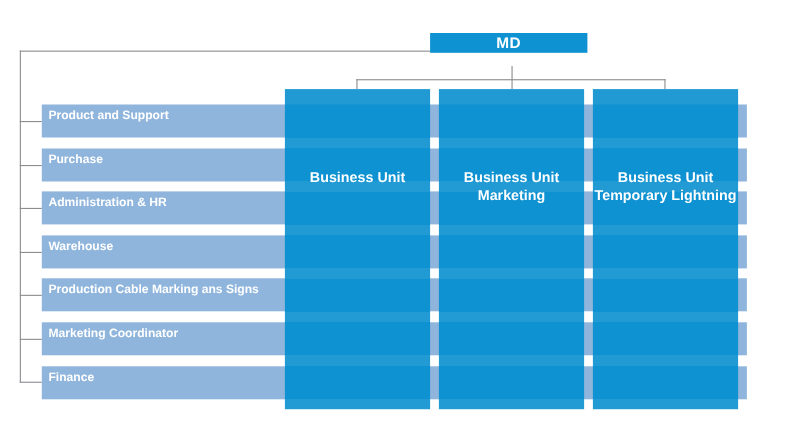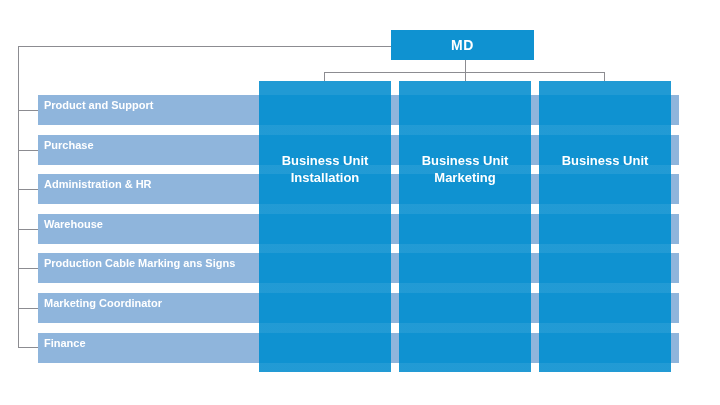--- a/index.html
+++ b/index.html
@@ -54,21 +54,21 @@
     position:absolute;top:71px;left:0;right:0;
     text-align:center;
     font-size:13px;font-weight:bold;line-height:17px;
     color:var(--text);
     z-index:3;
   }
   .bu-label span{display:block;}
 
   .md-box{
     position:absolute;
-    left:391px;top:30px;width:143px;height:30px;
+    left:391px;top:30px;width:143px;height:18px;
     background:var(--primary);
     z-index:2;
     display:flex;align-items:center;justify-content:center;
     font-size:14px;font-weight:bold;letter-spacing:0.5px;
     color:var(--text);
   }
 </style>
 </head>
 <body>
 
@@ -107,32 +107,32 @@
   <div class="dept" style="top:293px;">
     <span class="dept-label">Marketing Coordinator</span>
   </div>
   <div class="dept" style="top:333px;">
     <span class="dept-label">Finance</span>
   </div>
 
   <div class="bu" style="left:259px;">
     <div class="bu-label">
       <span>Business Unit</span>
-      <span>Installation</span>
     </div>
   </div>
   <div class="bu" style="left:399px;">
     <div class="bu-label">
       <span>Business Unit</span>
       <span>Marketing</span>
     </div>
   </div>
   <div class="bu" style="left:539px;">
     <div class="bu-label">
       <span>Business Unit</span>
+      <span>Temporary Lightning</span>
     </div>
   </div>
 
   <div class="md-box">
     <span>MD</span>
   </div>
 
 </div>
 
 </body></html>

